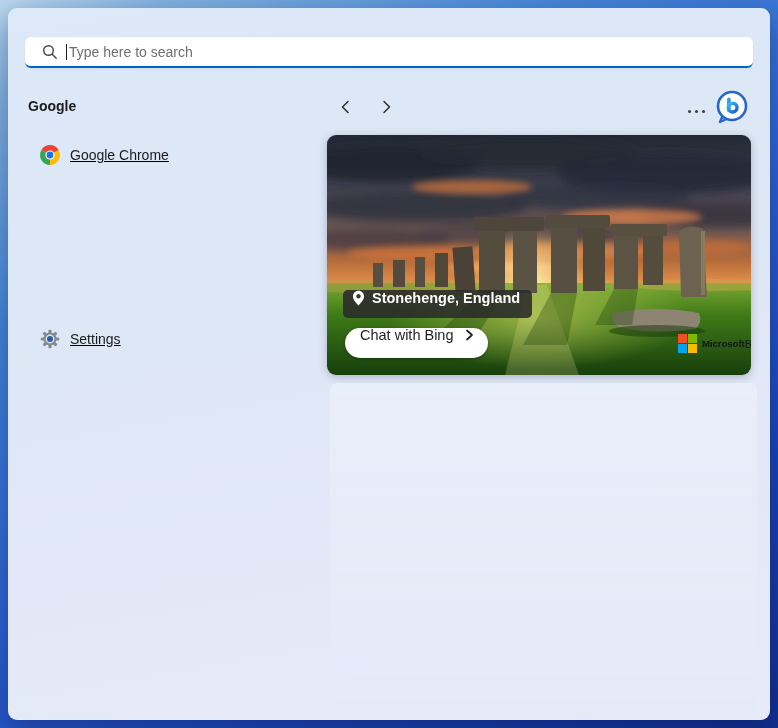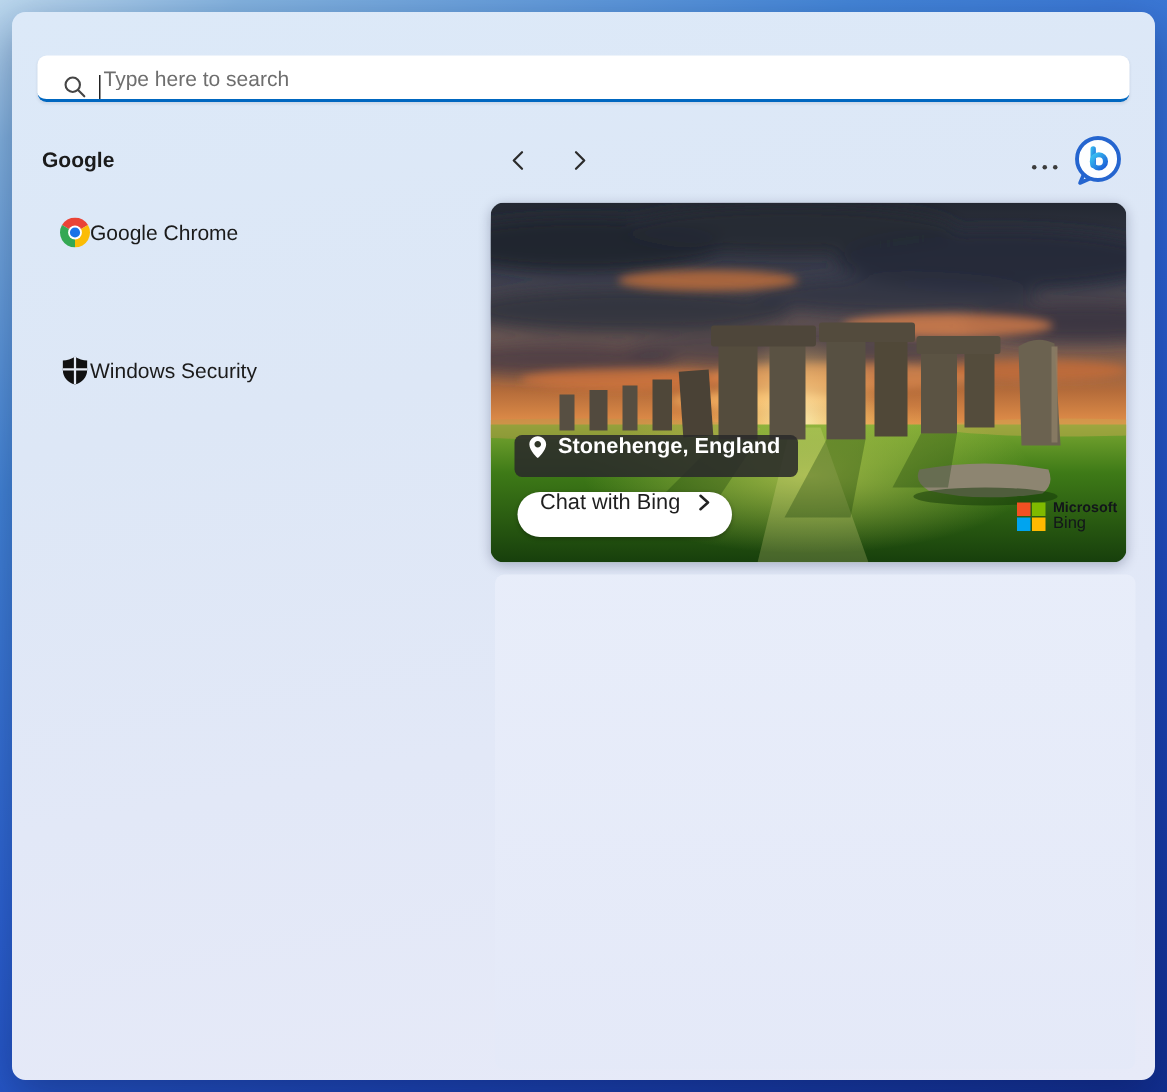--- a/index.html
+++ b/index.html
@@ -14,40 +14,40 @@
     border-radius:9px;
     background:linear-gradient(170deg,#dce9f8 0%,#dde7f6 35%,#e2e8f7 65%,#e7eaf8 100%);
     box-shadow:0 10px 30px rgba(5,15,60,.35);
     overflow:hidden;
   }
   
   .searchbox {
     position:absolute; left:17px; top:29px; width:728px; height:31px;
     background:#ffffff; border-radius:6px;
     border-bottom:2px solid #0067c0;
-    display:flex; align-items:flex-end;
+    display:flex; align-items:center;
     box-shadow:0 1px 2px rgba(0,0,40,.08);
   }
   .searchbox .mag { margin-left:17px; width:16px; height:16px; flex:0 0 auto; }
   .caret { width:1px; height:16px; background:#222; margin-left:8px; }
   .searchbox input {
     border:none; outline:none; background:transparent;
     font-family:inherit; font-size:14px; color:#1b1b1b;
     flex:1; padding-left:2px; height:100%;
   }
   .searchbox input::placeholder { color:#6e6e6e; }
   
   .recent-title {
     position:absolute; left:20px; top:90px;
     font-size:14px; font-weight:700; color:#1b1b1b;
   }
   .recent-item {
     position:absolute; left:24px; width:280px; height:36px;
-    display:flex; align-items:center; padding-left:8px;
-    border-radius:4px; cursor:default;
+    display:flex; align-items:center; gap:10px; padding-left:8px;
+    border-radius:4px; cursor:default;text-decoration:underline;
   }
   .recent-item .appicon { width:20px; height:20px; flex:0 0 auto; display:block; }
   .recent-item .applabel { font-size:14px; color:#1b1b1b; }
   .sharex-icon {
     width:20px; height:20px; border-radius:50%;
     background:conic-gradient(from -50deg,#e8443a,#f7b529 95deg,#58b947 185deg,#2d6ce0 275deg,#e8443a 360deg);
     -webkit-mask:radial-gradient(circle,transparent 0 4.2px,#000 5px);
             mask:radial-gradient(circle,transparent 0 4.2px,#000 5px);
   }
   
@@ -75,21 +75,21 @@
   .chat-btn {
     position:absolute; left:18px; top:193px; height:30px;
     background:#ffffff; border:none; border-radius:16px;
     display:flex; align-items:center; gap:9px; padding:0 13px 16px 15px;
     font-family:inherit; font-size:14.5px; color:#1f1f1f; cursor:pointer;
     box-shadow:0 1px 3px rgba(0,0,0,.3);
   }
   .msbing { position:absolute; left:351px; top:199px; display:flex; gap:5px; align-items:center; }
   .msgrid { display:grid; grid-template-columns:9px 9px; grid-template-rows:9px 9px; gap:1px; }
   .msgrid i { display:block; }
-  .mstext { display:flex; flex-direction:column; line-height:10px; }
+  .mstext { display:flex; flex-direction:row; line-height:10px;align-items:flex-end; }
   .mstext .l1 { font-size:9.5px; font-weight:700; color:#12151a; }
   .mstext .l2 { font-size:11px; font-weight:400; color:#12151a; }
   
   .below-panel {
     position:absolute; left:322px; top:375px; width:427px; height:330px;
     background:linear-gradient(180deg,rgba(233,238,250,.85),rgba(228,233,248,.9));
     border-radius:6px;
   }
 </style>
 </head>
@@ -113,30 +113,36 @@
       <path d="M10,10 L1.34,5 A10,10 0 0 1 18.66,5 Z" fill="#ea4335"></path>
       <path d="M10,10 L1.34,5 A10,10 0 0 0 10,20 Z" fill="#34a853"></path>
       <path d="M10,10 L10,20 A10,10 0 0 0 18.66,5 Z" fill="#fbbc05"></path>
       <circle cx="10" cy="10" r="4.6" fill="#ffffff"></circle>
       <circle cx="10" cy="10" r="3.4" fill="#1a73e8"></circle>
     </svg>
     <span class="applabel">Google Chrome</span>
   </div>
 
 
-  <div class="recent-item" style="top:221px">
+
+
+  <div class="recent-item" style="top:313px">
     <svg class="appicon" viewBox="0 0 20 20">
-      <path d="M10,0.8 C7.6,2.3 4.6,3.2 1.9,3.3 L1.9,9.8 C1.9,14.4 5.2,17.9 10,19.4 C14.8,17.9 18.1,14.4 18.1,9.8 L18.1,3.3 C15.4,3.2 12.4,2.3 10,0.8 Z" fill="#111111"></path>
-      <line x1="10" y1="1" x2="10" y2="19.2" stroke="#e6ebf5" stroke-width="1.5"></line>
-      <line x1="2" y1="9.3" x2="18" y2="9.3" stroke="#e6ebf5" stroke-width="1.5"></line>
-    </svg>
-    <span class="applabel">Windows Security</span>
-  </div>
-
-
+      <g fill="#83898f">
+        <rect x="8.4" y="0.8" width="3.2" height="18.4" rx="1.2"></rect>
+        <rect x="8.4" y="0.8" width="3.2" height="18.4" rx="1.2" transform="rotate(45 10 10)"></rect>
+        <rect x="8.4" y="0.8" width="3.2" height="18.4" rx="1.2" transform="rotate(90 10 10)"></rect>
+        <rect x="8.4" y="0.8" width="3.2" height="18.4" rx="1.2" transform="rotate(135 10 10)"></rect>
+        <circle cx="10" cy="10" r="6.4"></circle>
+      </g>
+      <circle cx="10" cy="10" r="4.4" fill="#dfe4ea"></circle>
+      <circle cx="10" cy="10" r="3" fill="#2660a4"></circle>
+    </svg>
+    <span class="applabel">Settings</span>
+  </div>
 
   <button class="navbtn" style="left:326px;top:87px">
     <svg width="16" height="16" viewBox="0 0 16 16">
       <polyline points="10,2.5 4.5,8 10,13.5" fill="none" stroke="#2c2c2c" stroke-width="1.5" stroke-linecap="round" stroke-linejoin="round"></polyline>
     </svg>
   </button>
   <button class="navbtn" style="left:366px;top:87px">
     <svg width="16" height="16" viewBox="0 0 16 16">
       <polyline points="6,2.5 11.5,8 6,13.5" fill="none" stroke="#2c2c2c" stroke-width="1.5" stroke-linecap="round" stroke-linejoin="round"></polyline>
     </svg>

